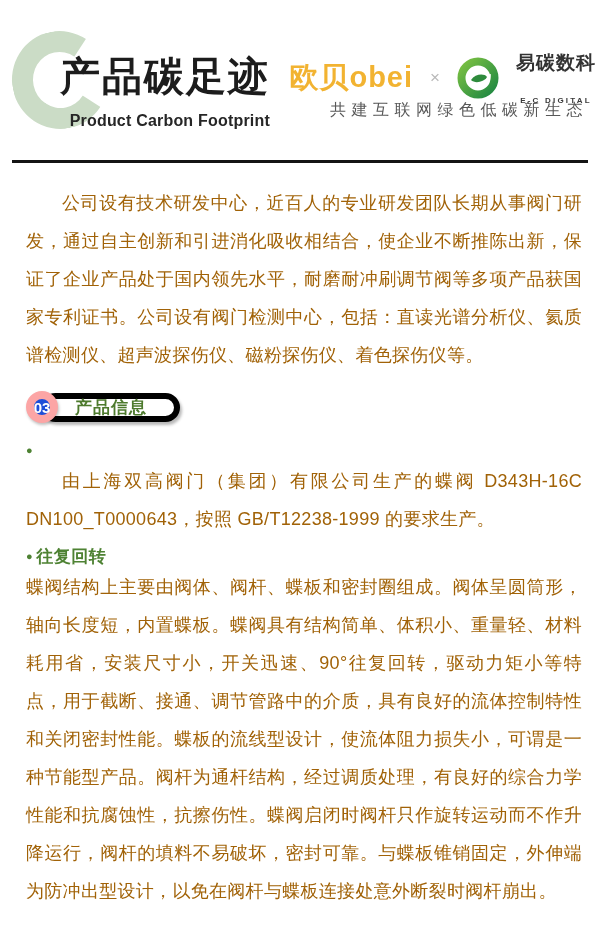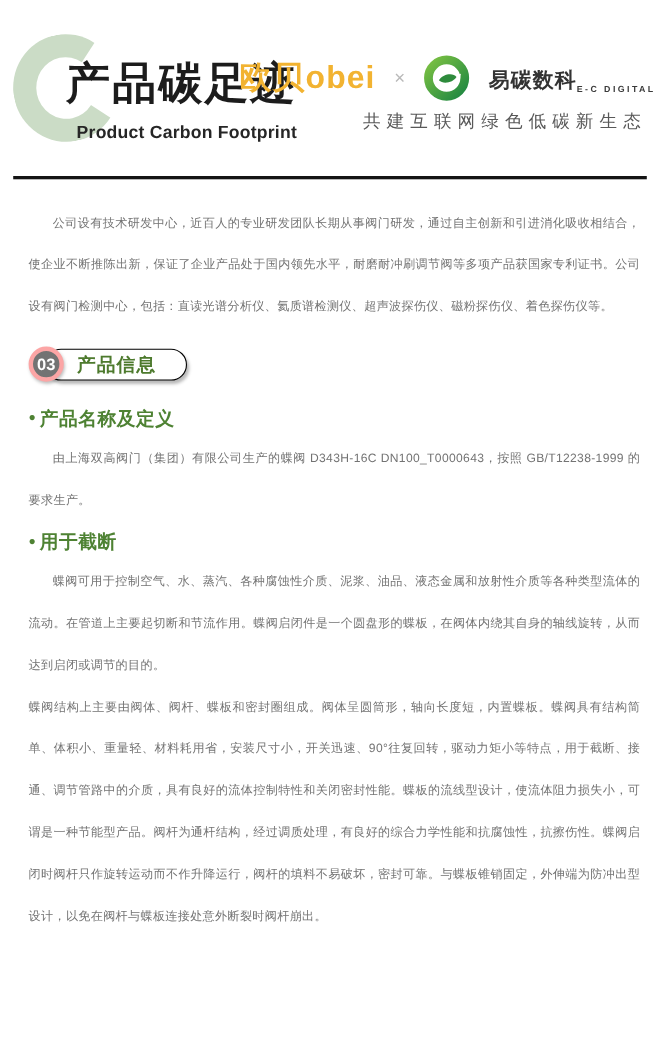--- a/index.html
+++ b/index.html
@@ -42,21 +42,21 @@
   .logo-row {
     position: absolute; right: 4px; top: 50px;
     display: flex; align-items: center; gap: 17px;
   }
   .obei-wordmark {
     font-size: 29px; font-weight: 800; color: #f2b331;
     letter-spacing: 1px; white-space: nowrap;
   }
   .x-sep { font-size: 17px; color: #b9b9b9; font-weight: 400; }
   .ecd-logo { width: 42px; height: 42px; display: block; }
-  .brand-block { display: flex; align-items: flex-end; }
+  .brand-block { display: flex; flex-direction: column; align-items: center; }
   .brand-name {
     font-size: 19px; font-weight: 800; color: #333333;
     letter-spacing: 1px; white-space: nowrap;
   }
   .brand-sub {
     font-size: 8px; font-weight: 700; color: #3a3a3a;
     letter-spacing: 2.2px; margin-top: 20px; white-space: nowrap;
   }
   .tagline {
     position: absolute; right: 12px; top: 100px;
@@ -65,48 +65,48 @@
   }
 
   .header-divider {
     height: 3px; background: #141414; margin: 0 12px;
   }
 
   
   .content { padding: 0 18px 0 26px; }
 
   p.body-text {
-    font-size: 11px; line-height: 38px;
-    text-align: justify; color: #737373;
+    font-size: 18px; line-height: 38px;
+    text-align: justify; color: #a16207;
     letter-spacing: 0.3px;
   }
   .indent { text-indent: 2em; }
 
   .intro { margin-top: 21px; }
 
   
   .section-badge {
     margin-top: 17px; margin-left: 0px;
     display: inline-flex; align-items: center; height: 32px;
     position: relative;
   }
   .badge-circle {
     width: 32px; height: 32px; border-radius: 50%;
-    background: #737373; color: #ffffff;
+    background: #1d4ed8; color: #ffffff;
     font-size: 15px; font-weight: 800;
     display: flex; align-items: center; justify-content: center;
     position: relative; z-index: 2;
-    border: 4px solid #fca5a5;
+    border: 8px solid #fca5a5;
     box-shadow: 1px 2px 3px rgba(0,0,0,0.25);
   }
   .badge-pill {
     margin-left: -17px; height: 29px;
     padding: 0 27px 0 28px;
     background: #ffffff;
-    border: 1px solid #000000;
+    border: 6px solid #000000;
     border-radius: 15px;
     box-shadow: 2px 3px 3px rgba(0,0,0,0.28);
     display: flex; align-items: center;
   }
   .badge-pill span {
     font-size: 17px; font-weight: 800; color: #4d7a2d; letter-spacing: 1px;
   }
 
   .sub-heading {
     display: flex; align-items: center;
@@ -166,28 +166,26 @@
 
   <div class="section-badge">
     <div class="badge-circle">03</div>
     <div class="badge-pill">
       <span>产品信息</span>
     </div>
   </div>
 
   <div class="sub-heading h-def">
     <span class="bullet">●</span>
-    <span>产品名称及定义</span>
   </div>
 
   <p class="body-text indent p-def">由上海双高阀门（集团）有限公司生产的蝶阀 D343H-16C DN100_T0000643，按照 GB/T12238-1999 的要求生产。</p>
 
   <div class="sub-heading h-intro">
     <span class="bullet">●</span>
-    <span>用于截断</span>
+    <span>往复回转</span>
   </div>
 
-  <p class="body-text indent p-intro">蝶阀可用于控制空气、水、蒸汽、各种腐蚀性介质、泥浆、油品、液态金属和放射性介质等各种类型流体的流动。在管道上主要起切断和节流作用。蝶阀启闭件是一个圆盘形的蝶板，在阀体内绕其自身的轴线旋转，从而达到启闭或调节的目的。</p>
   <p class="body-text p-intro2">蝶阀结构上主要由阀体、阀杆、蝶板和密封圈组成。阀体呈圆筒形，轴向长度短，内置蝶板。蝶阀具有结构简单、体积小、重量轻、材料耗用省，安装尺寸小，开关迅速、90°往复回转，驱动力矩小等特点，用于截断、接通、调节管路中的介质，具有良好的流体控制特性和关闭密封性能。蝶板的流线型设计，使流体阻力损失小，可谓是一种节能型产品。阀杆为通杆结构，经过调质处理，有良好的综合力学性能和抗腐蚀性，抗擦伤性。蝶阀启闭时阀杆只作旋转运动而不作升降运行，阀杆的填料不易破坏，密封可靠。与蝶板锥销固定，外伸端为防冲出型设计，以免在阀杆与蝶板连接处意外断裂时阀杆崩出。</p>
 
   
 
 </div>
 
 </body></html>

